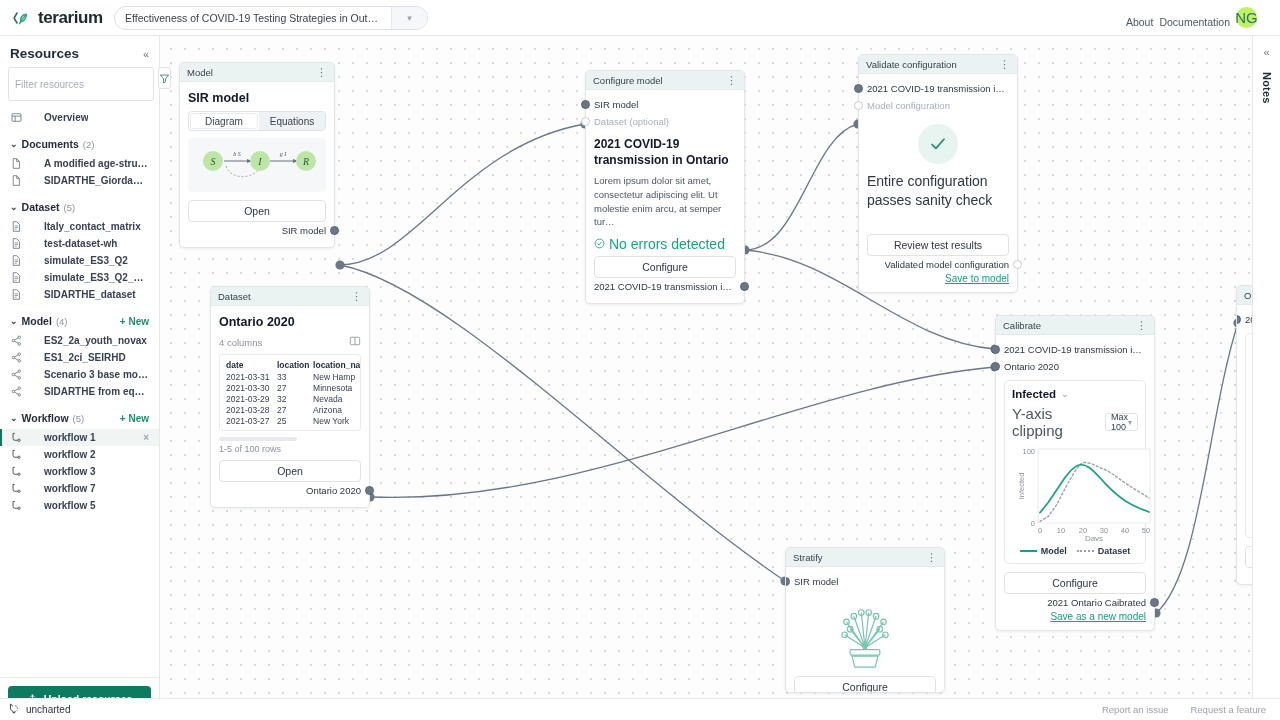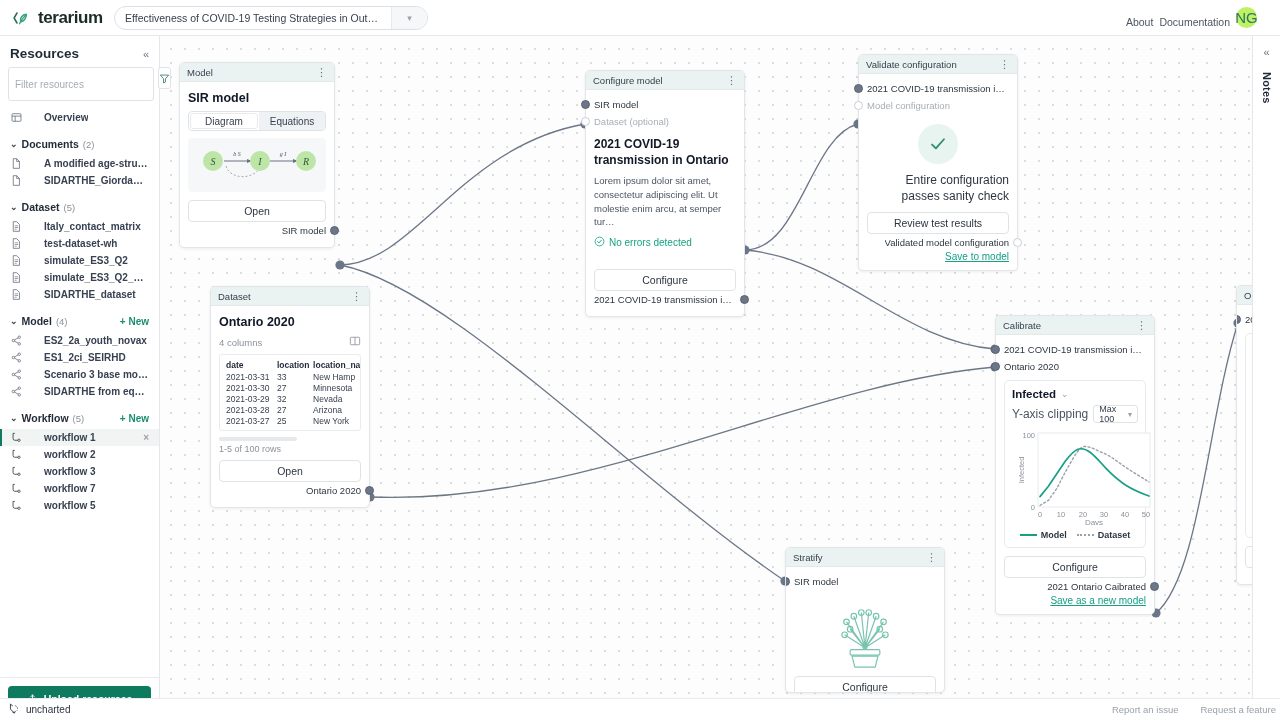--- a/index.html
+++ b/index.html
@@ -84,21 +84,21 @@
     display: flex; align-items: center; justify-content: center; gap: 6px; cursor: pointer;
   }
 
   
   .statusbar {
     position: absolute; left: 0; bottom: 0; width: 1280px; height: 22px;
     background: #fff; border-top: 1px solid #e9ebee; z-index: 35;
     display: flex; align-items: center; gap: 36px;
   }
   .uncharted { display: flex; align-items: center; gap: 5px; padding-left: 8px; font-size: 10px; color: #2b3440; }
-  .status-right { margin-left: auto; display: flex; gap: 22px; padding-right: 4px; font-size: 9.5px; color: #9aa1ab; }
+  .status-right { margin-left: auto; display: flex; gap: 22px; padding-right: 14px; font-size: 9.5px; color: #9aa1ab; }
 
   
   .canvas {
     position: absolute; top: 36px; left: 160px; width: 1092px; height: 662px;
     background-color: #fdfdfd;
     background-image: radial-gradient(#d9dde2 0.8px, transparent 0.8px);
     background-size: 14px 14px; background-position: 4px 6px;
     overflow: hidden;
   }
   .edges { position: absolute; top: 0; left: 0; width: 1092px; height: 662px; pointer-events: none; }
@@ -149,52 +149,52 @@
 
   .diagram-box { background: #f6f7f8; border-radius: 4px; height: 54px; display: flex; align-items: center; justify-content: center; }
 
   .btn {
     width: 100%; height: 22px; border: 1px solid #dfe3e6; border-radius: 4px; background: #fff;
     font-size: 10.5px; color: #2d3642; font-family: inherit; cursor: pointer;
     display: flex; align-items: center; justify-content: center;
   }
   .link-green { color: #16a085; font-size: 10px; text-align: right; display: block; }
   .desc { font-size: 9.5px; line-height: 1.45; color: #4b5563; margin-bottom: 7px; }
-  .ok-row { display: flex; align-items: center; gap: 4px; font-size: 10px; color: #17a383; margin-bottom: 20px; }
+  .ok-row { display: flex; align-items: center; gap: 4px; font-size: 14px; color: #17a383; margin-bottom: 4px; }
 
   .cols-row { display: flex; align-items: center; font-size: 9.5px; color: #8b919b; margin-bottom: 5px; }
   table.ds { width: 100%; border-collapse: collapse; font-size: 8.5px; table-layout: fixed; }
   table.ds th { text-align: left; font-weight: 700; color: #1f2937; padding: 1px 3px; white-space: nowrap; }
   table.ds td { color: #374151; padding: 0.5px 3px; white-space: nowrap; overflow: hidden; }
   .ds-wrap { border: 1px solid #e9ebee; border-radius: 3px; padding: 4px 3px; overflow: hidden; }
   .hscroll { height: 4px; background: #e7eaed; border-radius: 2px; width: 55%; margin: 6px 0 3px 0; }
   .rows-label { font-size: 9px; color: #8b919b; margin-bottom: 6px; }
 
   
   .chart-card { border: 1px solid #e7eaed; border-radius: 5px; padding: 7px; margin: 5px 0 8px 0; }
   .chart-title-row { display: flex; align-items: center; gap: 5px; margin-bottom: 5px; }
   .chart-title { font-size: 11.5px; font-weight: 700; color: #111827; }
   .clip-row { display: flex; align-items: center; gap: 5px; margin-bottom: 6px; }
-  .clip-lbl { font-size: 12px; color: #4b5563; }
+  .clip-lbl { font-size: 15px; color: #4b5563; }
   .clip-sel {
     flex: 1; height: 18px; border: 1px solid #dfe3e6; border-radius: 3px; background: #fff;
     display: flex; align-items: center; padding: 0 5px; font-size: 9px; color: #374151;
   }
   .clip-sel .cv { margin-left: auto; color: #9aa1ab; font-size: 8px; }
   .legend { display: flex; align-items: center; justify-content: center; gap: 10px; font-size: 9px; color: #2d3642; margin-top: 2px; }
   .legend .sw-solid { width: 17px; height: 0; border-top: 2px solid #16a085; display: inline-block; }
   .legend .sw-dash { width: 17px; height: 0; border-top: 2px dotted #9aa1ab; display: inline-block; }
   .legend span.lbl { font-weight: 600; }
 
   .stratify-art { display: flex; align-items: center; justify-content: center; padding: 4px 0 6px 0; }
   .check-circle {
     width: 40px; height: 40px; border-radius: 50%; background: #e7f4f0;
     display: flex; align-items: center; justify-content: center; margin: 10px auto 8px auto;
   }
-  .center-txt { text-align: right; font-size: 12px; color: #2d3642; line-height: 1.35; margin-bottom: 8px; }
+  .center-txt { text-align: left; font-size: 14px; color: #2d3642; line-height: 1.35; margin-bottom: 24px; }
 </style>
 </head>
 <body>
 
 <div id="app">
 
   <div class="topbar">
     <div class="brand">
       <span class="brand-logo">
         <svg width="20" height="20" viewBox="0 0 24 24" fill="none">

